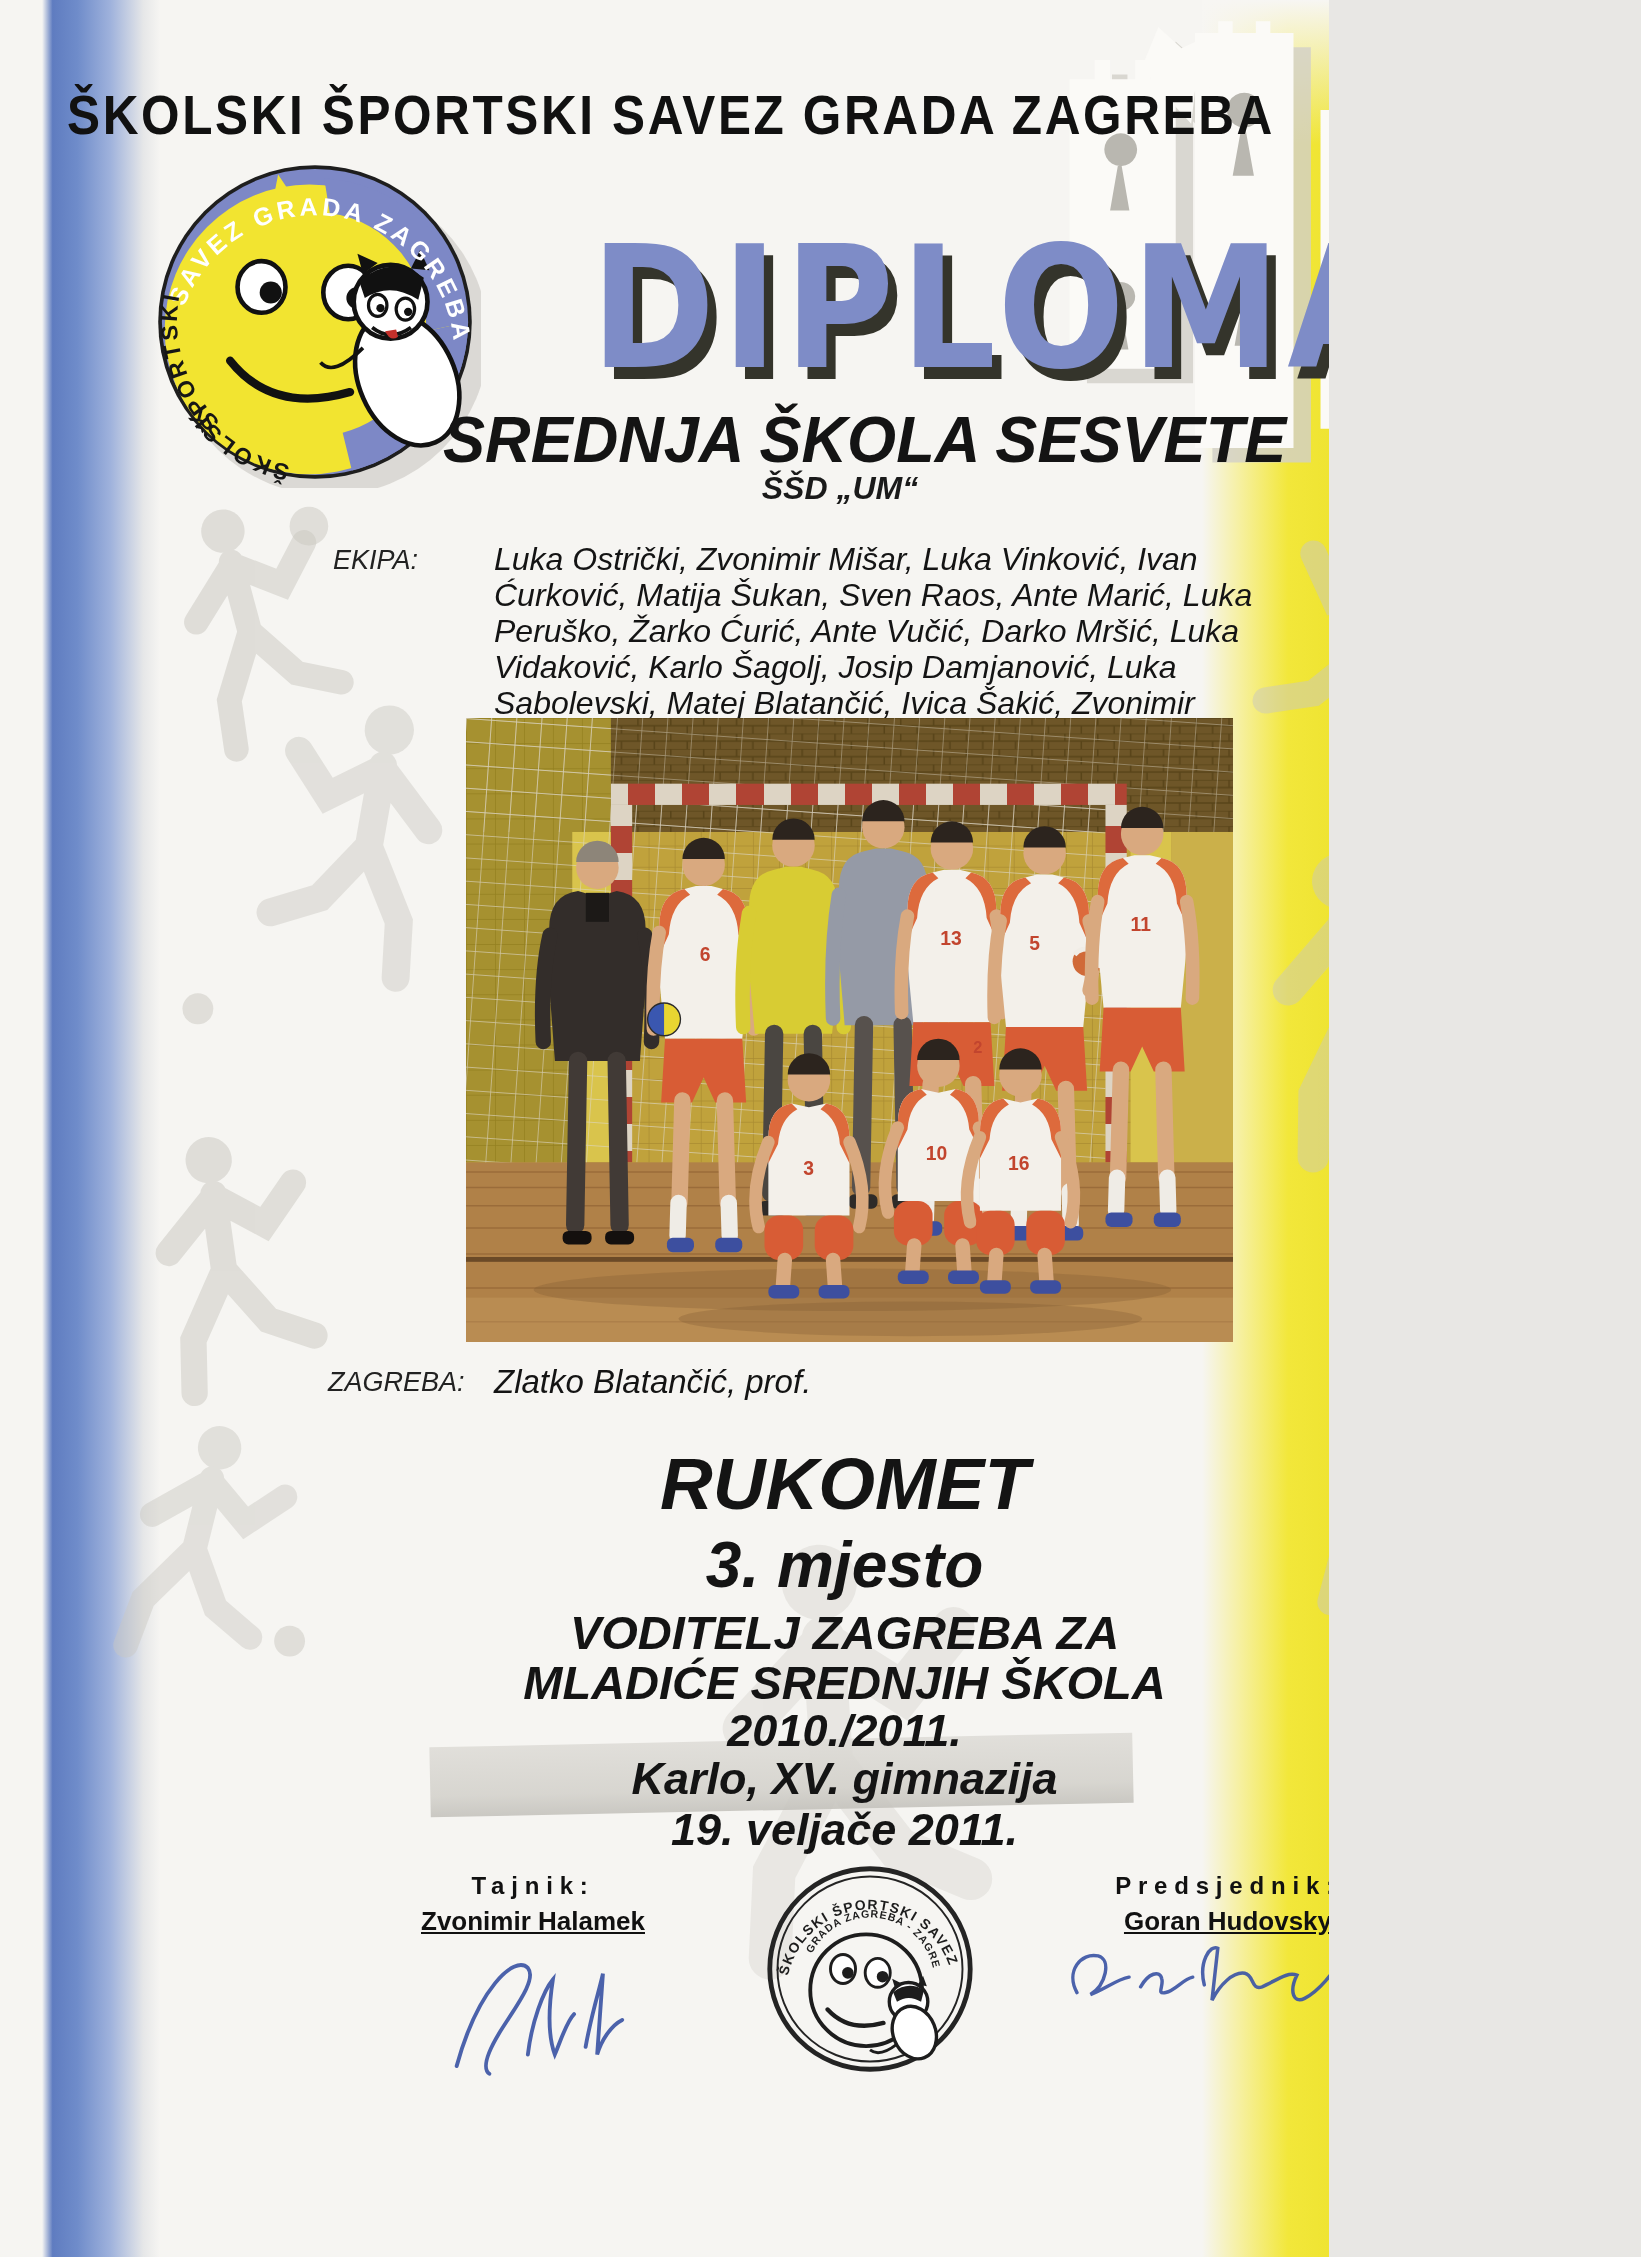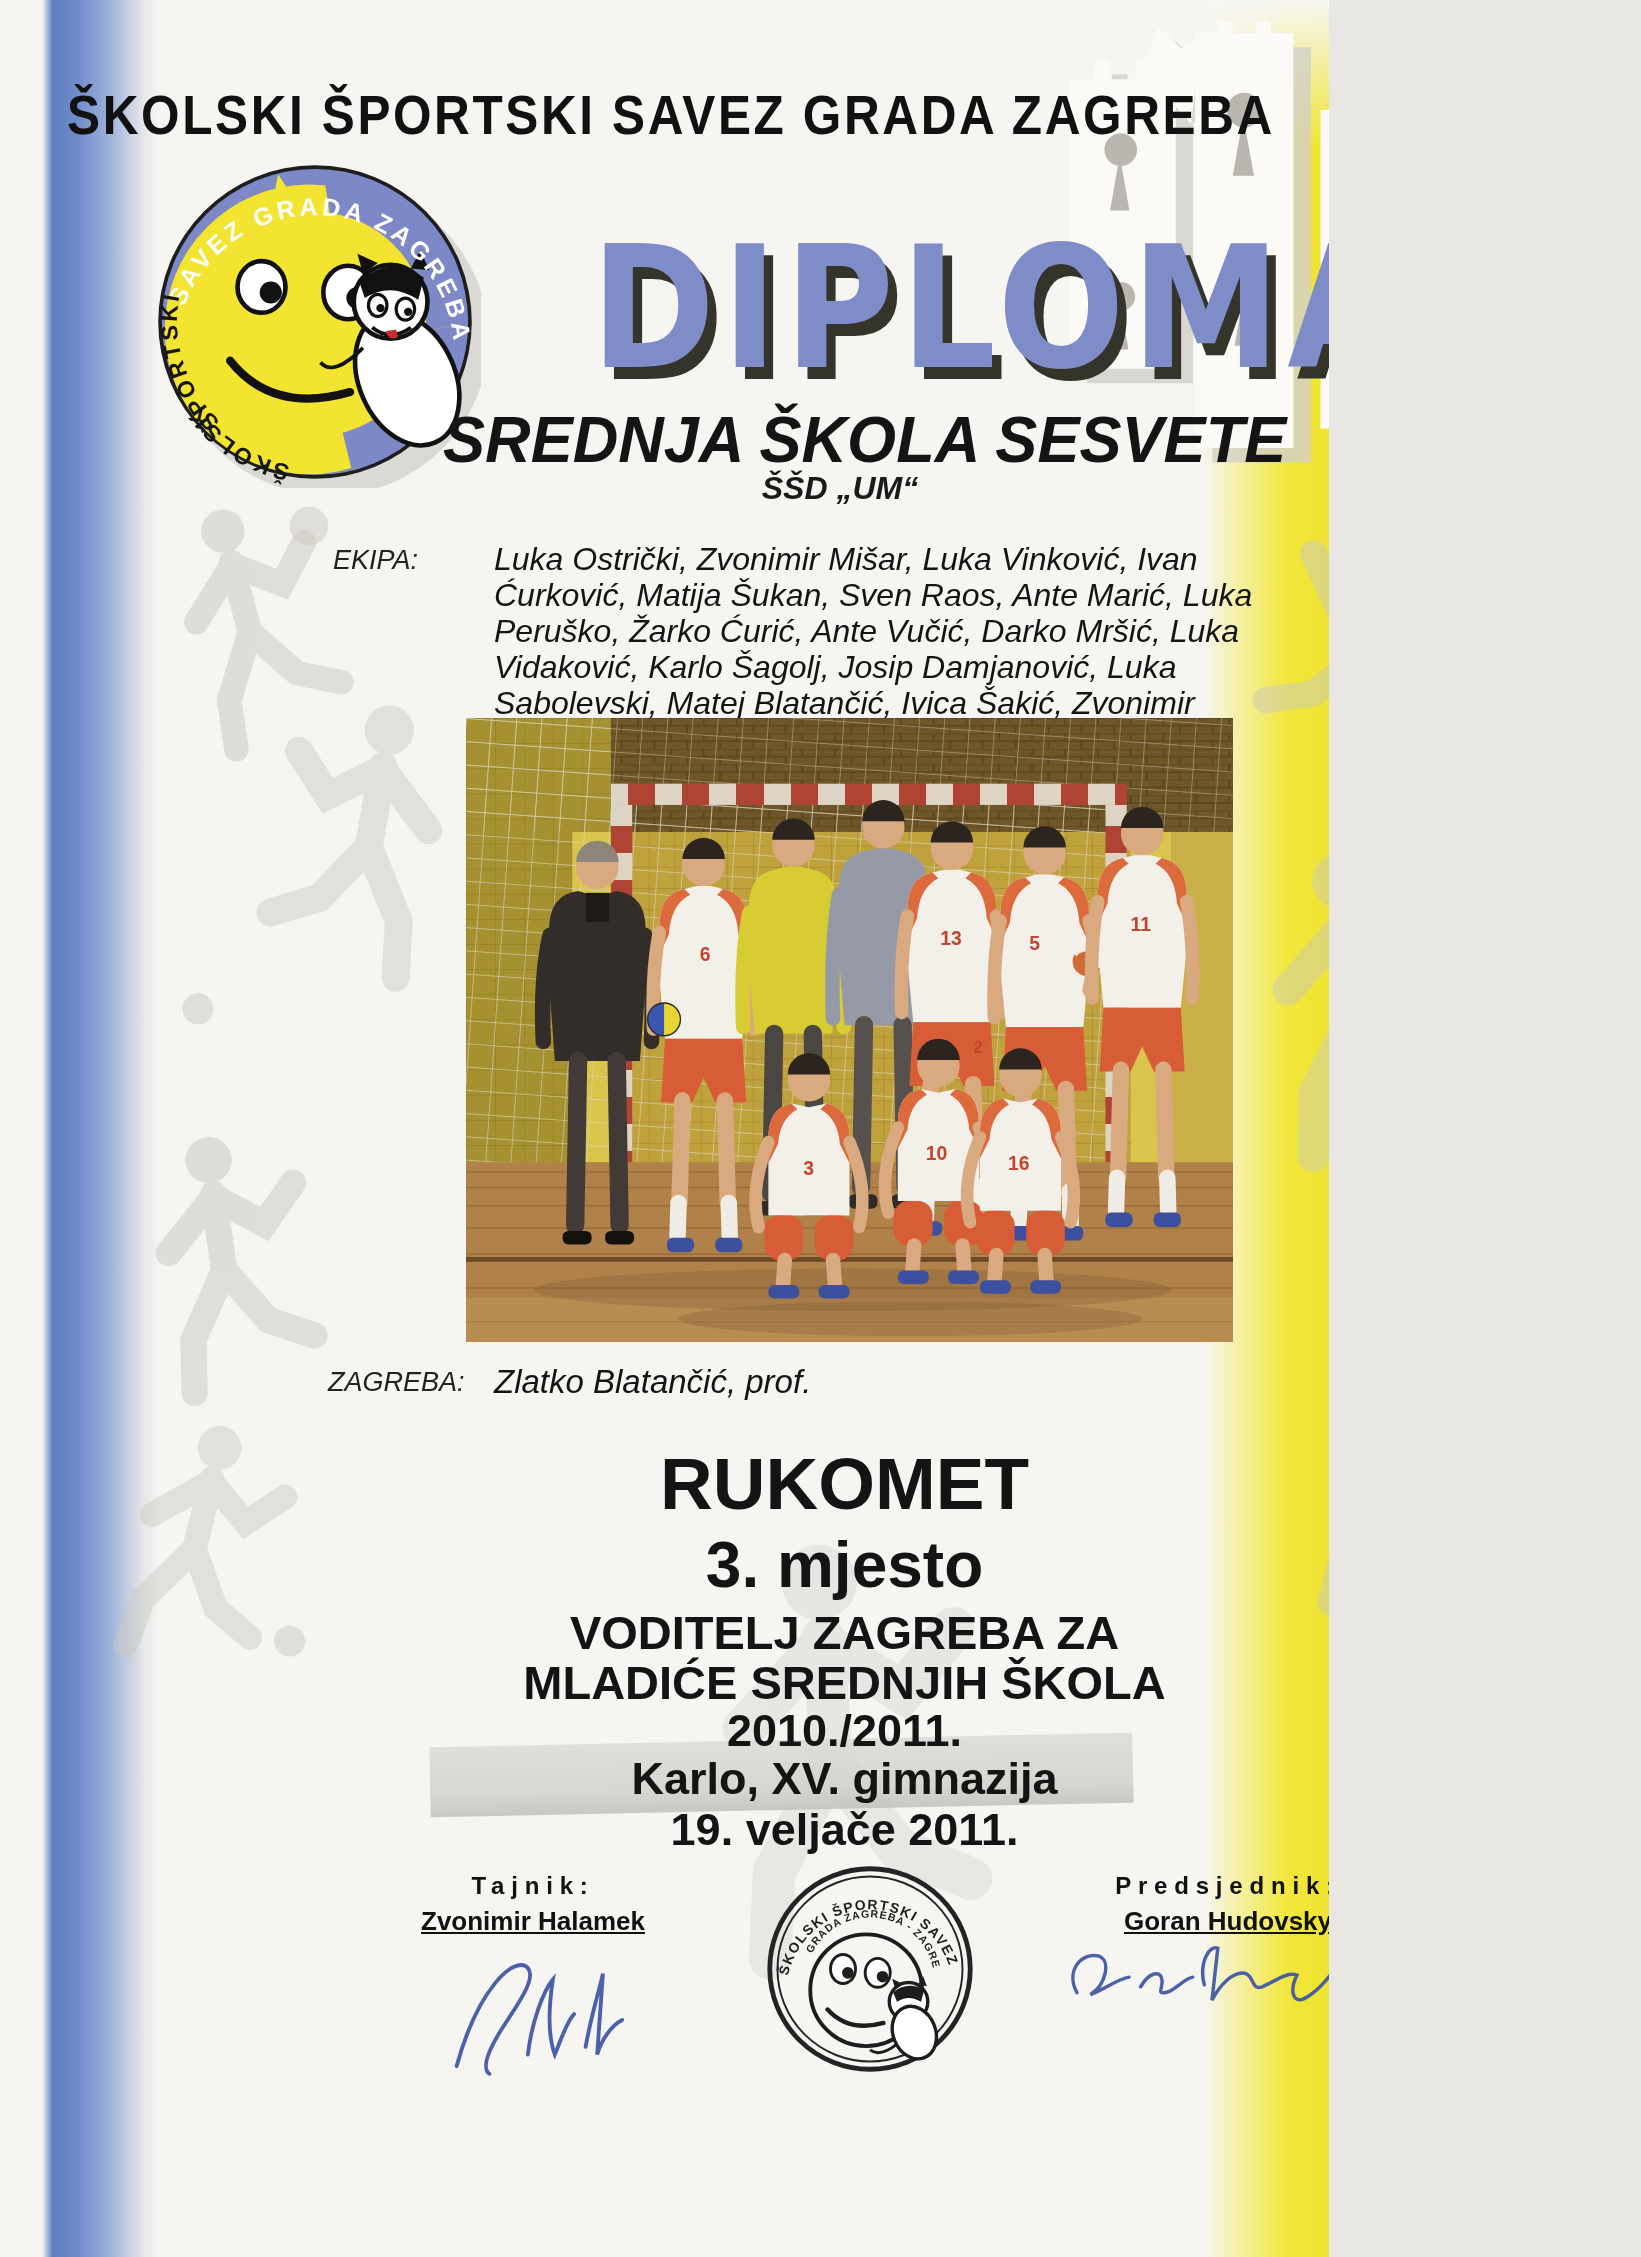--- a/index.html
+++ b/index.html
@@ -24,21 +24,21 @@
     font-size:170px;font-weight:700;letter-spacing:7.7px;line-height:1;transform:scaleX(.88);
     transform-origin:left top;color:#7e8cc7;text-shadow:10.6px 11.6px 0 #34342b;white-space:nowrap;}
   .school{left:406px;top:402px;width:917px;text-align:center;font-size:65px;font-weight:700;
     font-style:italic;white-space:nowrap;color:#141414;}
   .school span{display:inline-block;transform:scaleX(.97);}
   .club{left:425px;top:470px;width:830px;text-align:center;font-size:32px;font-weight:700;font-style:italic;}
   .ekipa-label{left:333px;top:545px;font-size:27px;font-style:italic;color:#222;}
   .team-list{left:494px;top:541px;width:792px;font-size:32px;font-style:italic;line-height:36px;color:#141414;}
   .voditelj-label{left:328px;top:1367px;font-size:27px;font-style:italic;color:#222;}
   .voditelj-name{left:494px;top:1363px;font-size:33px;font-style:italic;color:#141414;}
-  .result{left:386px;width:917px;text-align:center;font-weight:700;color:#141414;white-space:nowrap;}
+  .result{left:386px;width:917px;text-align:center;font-weight:700;font-style:italic;color:#141414;white-space:nowrap;}
   .sport{top:1442px;font-size:73px;}
   .place{top:1528px;font-size:64px;}
   .comp1{top:1605px;font-size:47px;}
   .comp2{top:1655px;font-size:47px;}
   .season{top:1705px;font-size:45px;}
   .venue{top:1753px;font-size:45px;}
   .datum{top:1804px;font-size:45px;}
   .venue-band{left:430px;top:1740px;width:703px;height:70px;z-index:1;
     background:linear-gradient(180deg,#dddbd6 0%,#d2d0ca 70%,#c2c0ba 100%);
     transform:rotate(-1.2deg);opacity:.85;}

